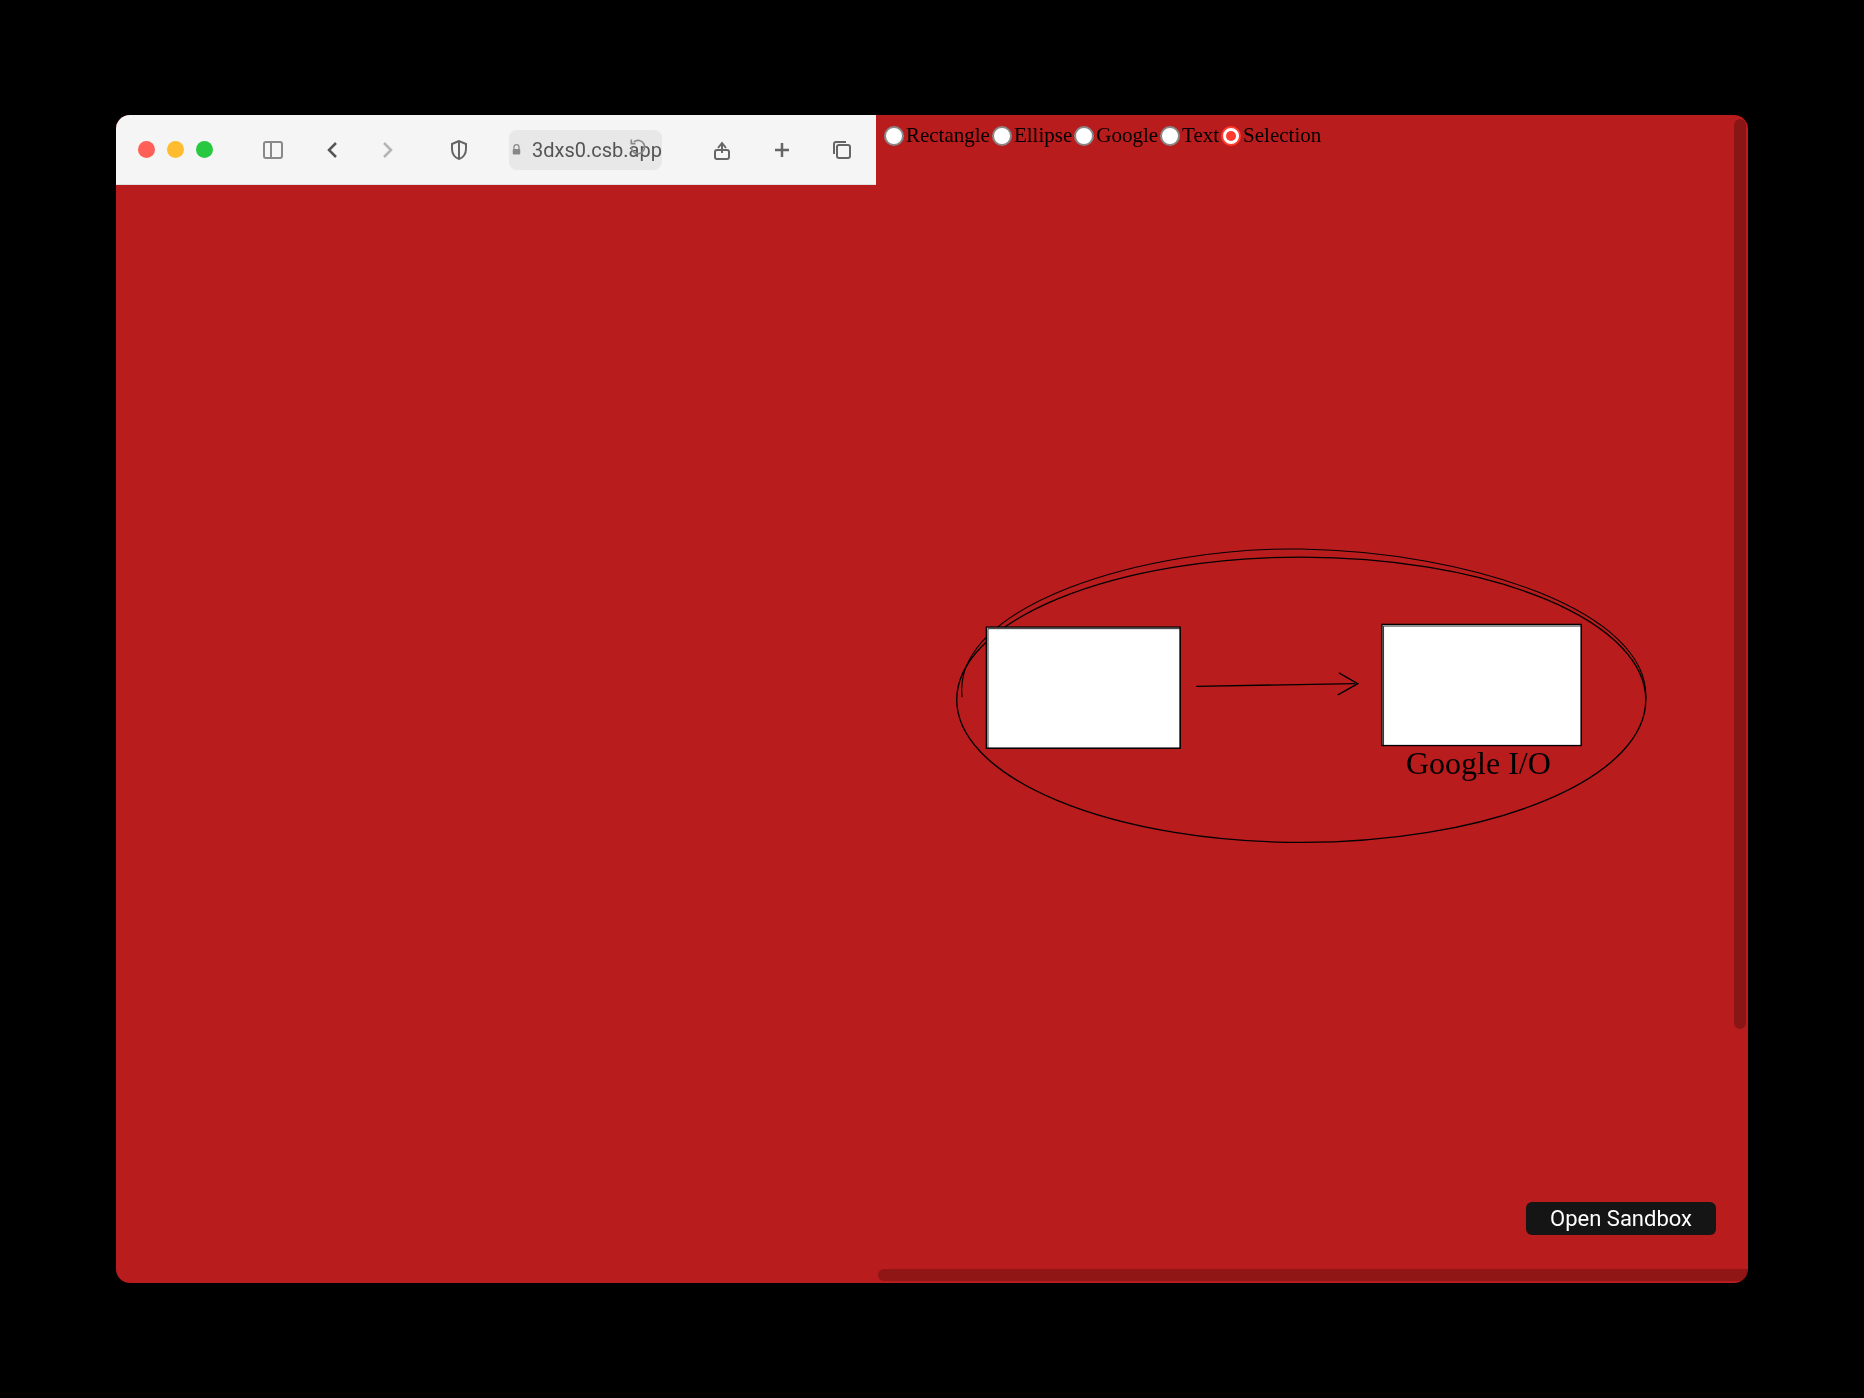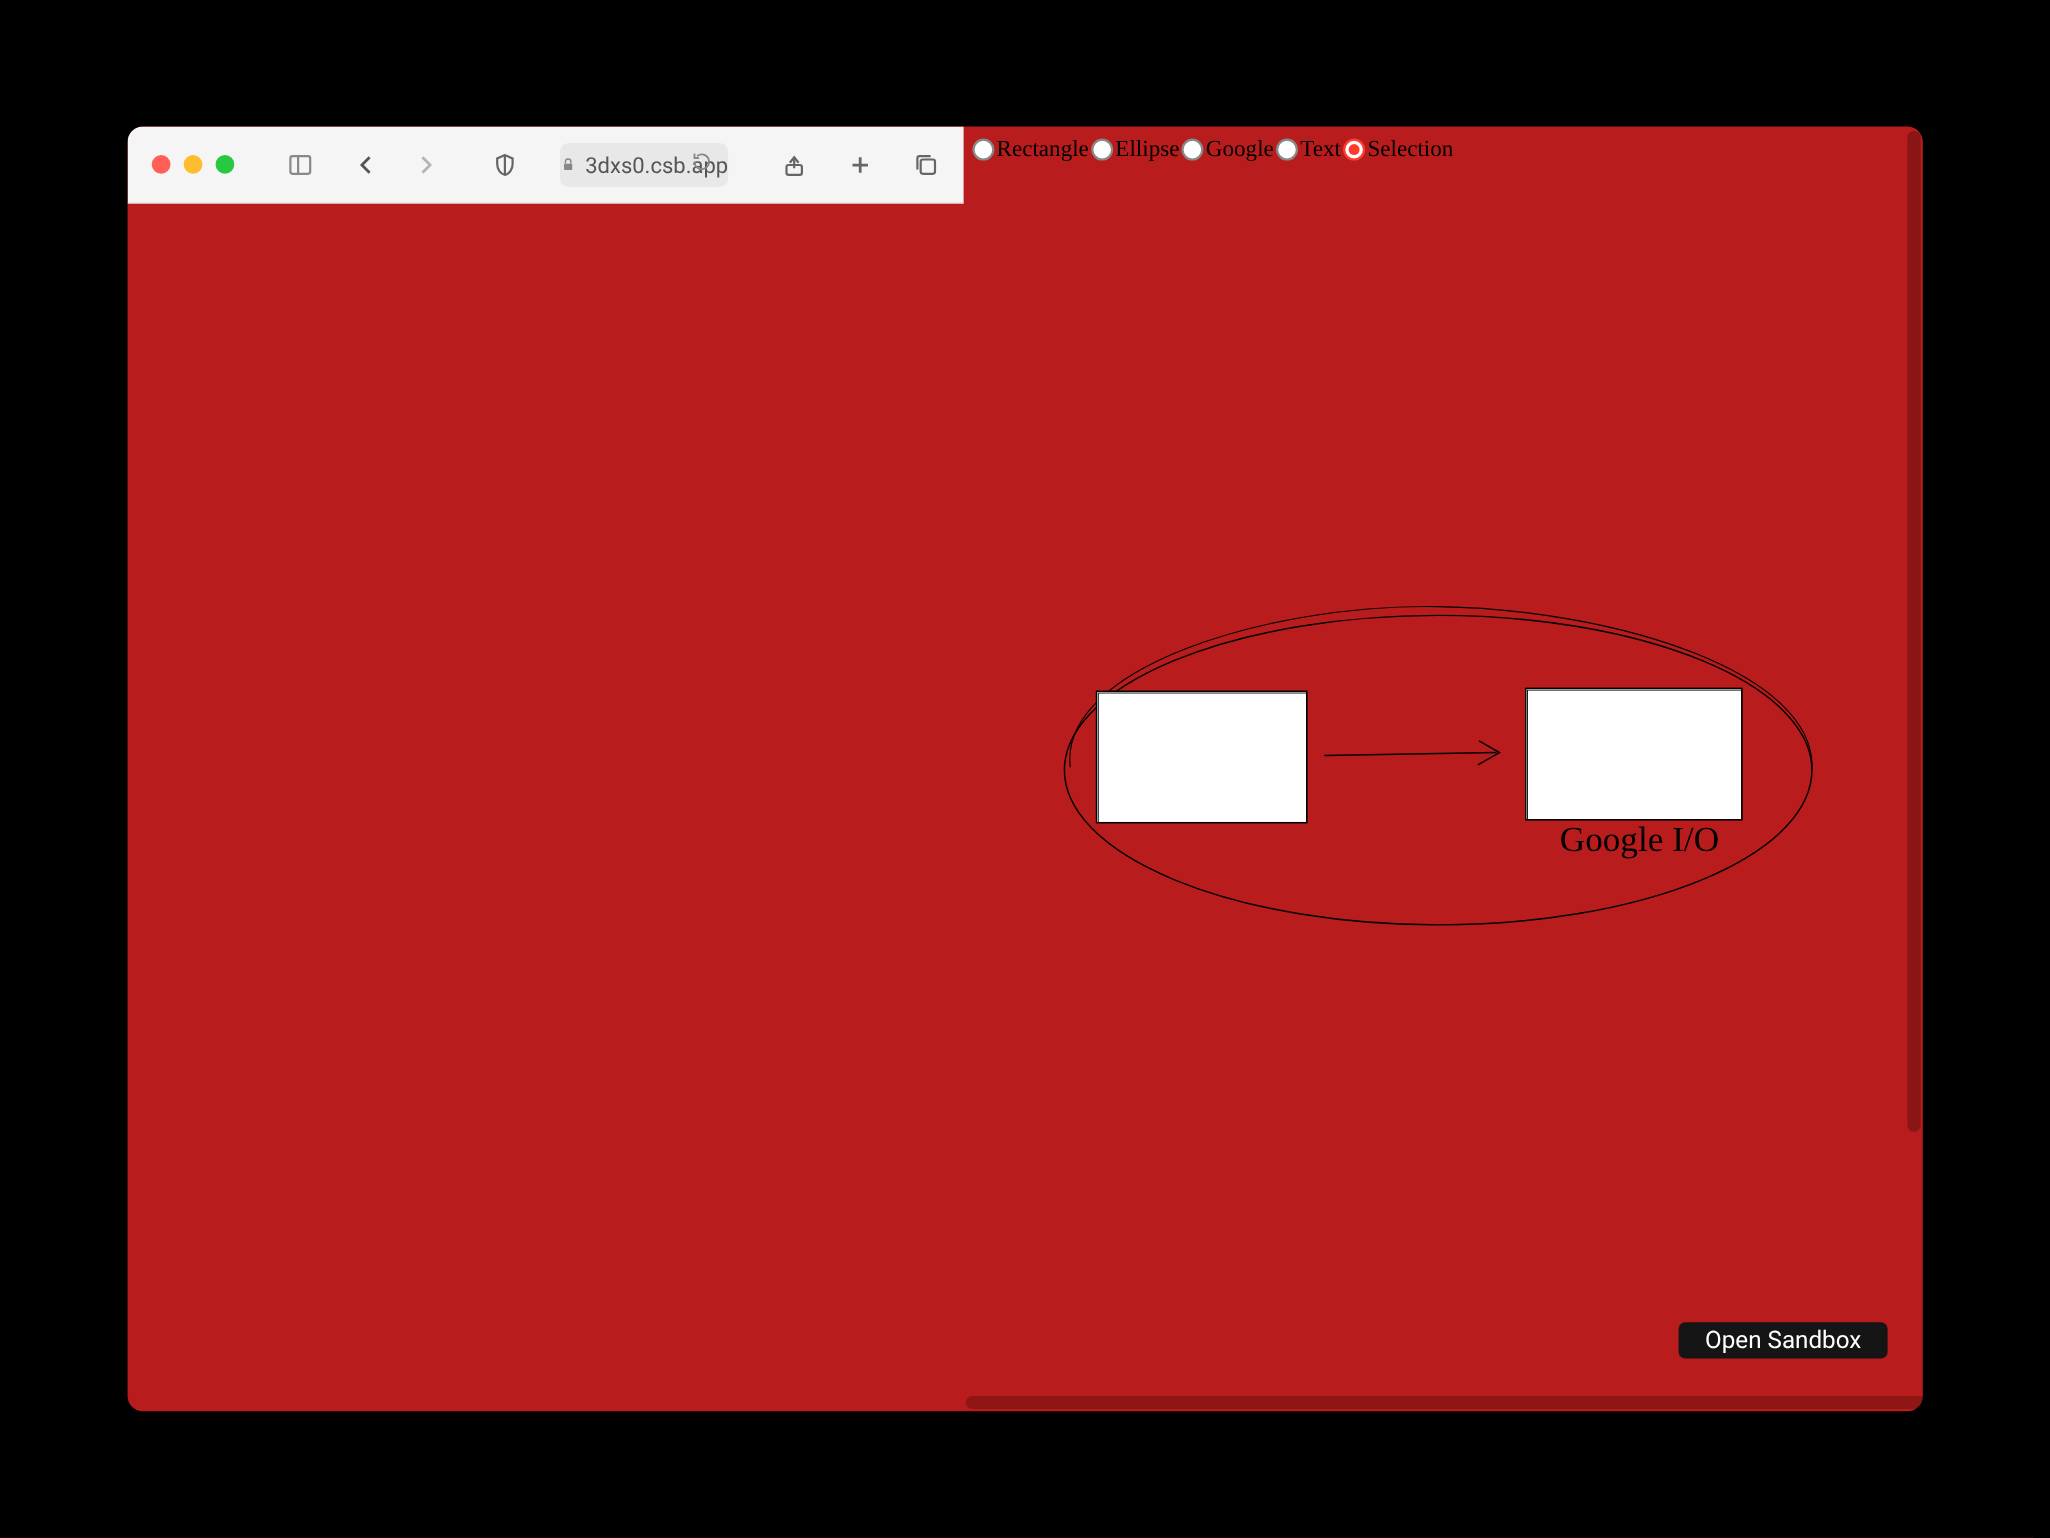--- a/index.html
+++ b/index.html
@@ -92,21 +92,21 @@
     }
     .radio-inner {
       width: 10px; height: 10px;
       border-radius: 50%;
       background: #ff3b30;
       display: none;
     }
     .radio-outer.checked .radio-inner { display: block; }
     .canvas-area {
       position: absolute;
-      top: 50px; left: 0; right: 0; bottom: 0; margin-left: 12px;
+      top: 50px; left: 0; right: 0; bottom: 0;
     }
     .canvas-area svg { width: 100%; height: 100%; }
     .handwritten {
       font-family: "Comic Sans MS", "Marker Felt", cursive;
       font-size: 32px;
       position: absolute;
     }
     .open-sandbox {
       position: absolute;
       right: 32px;

